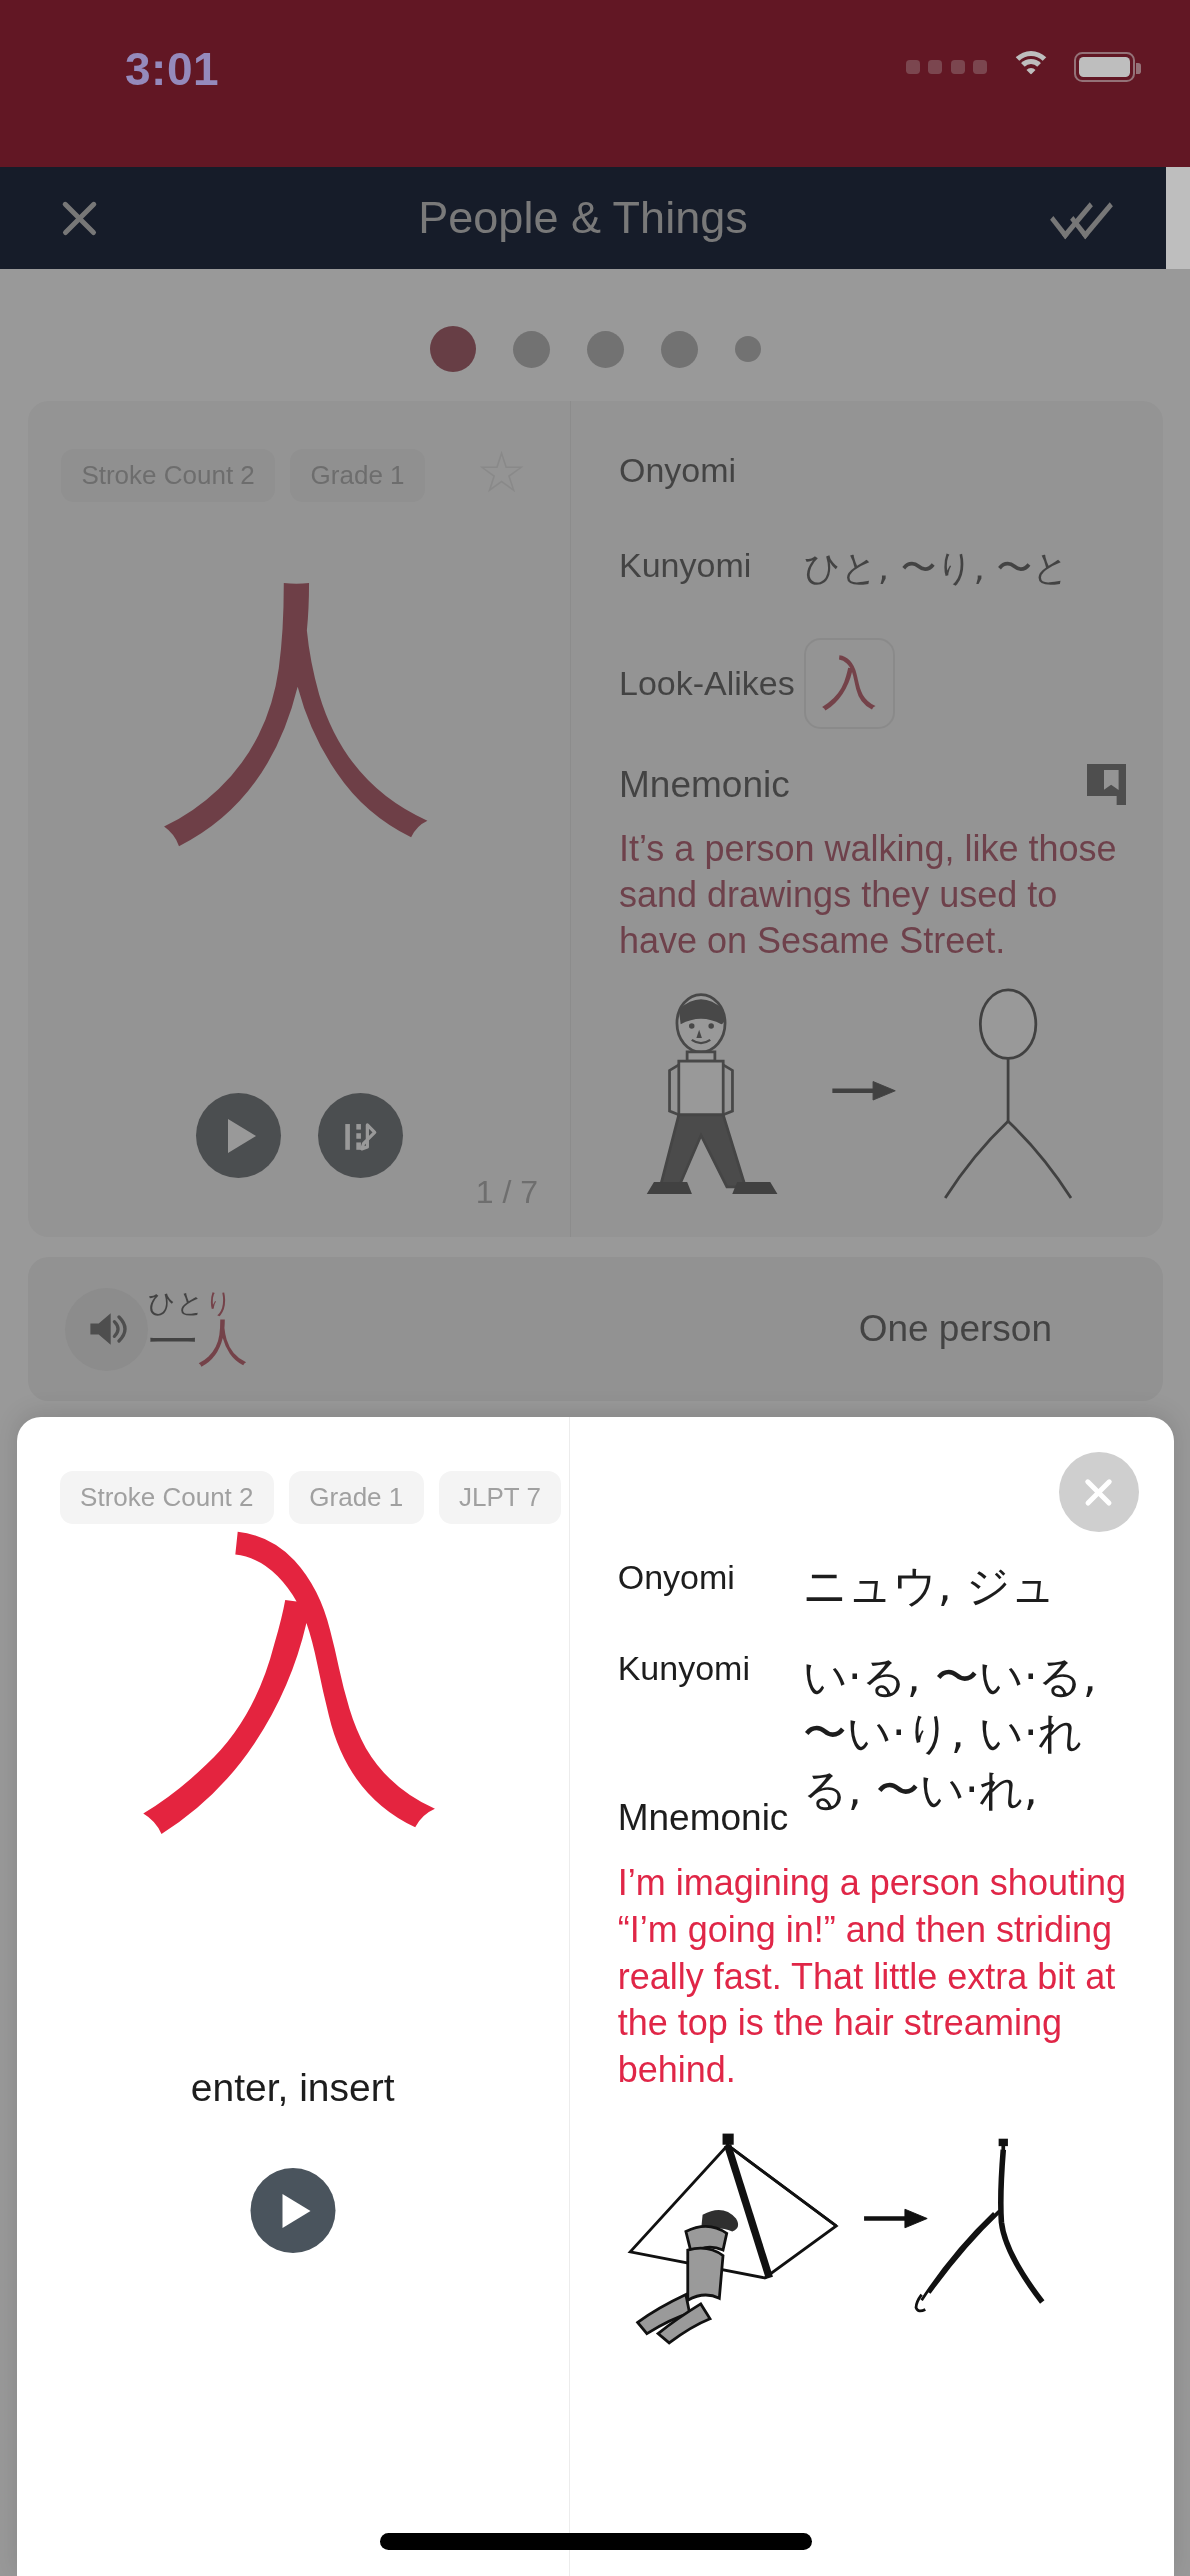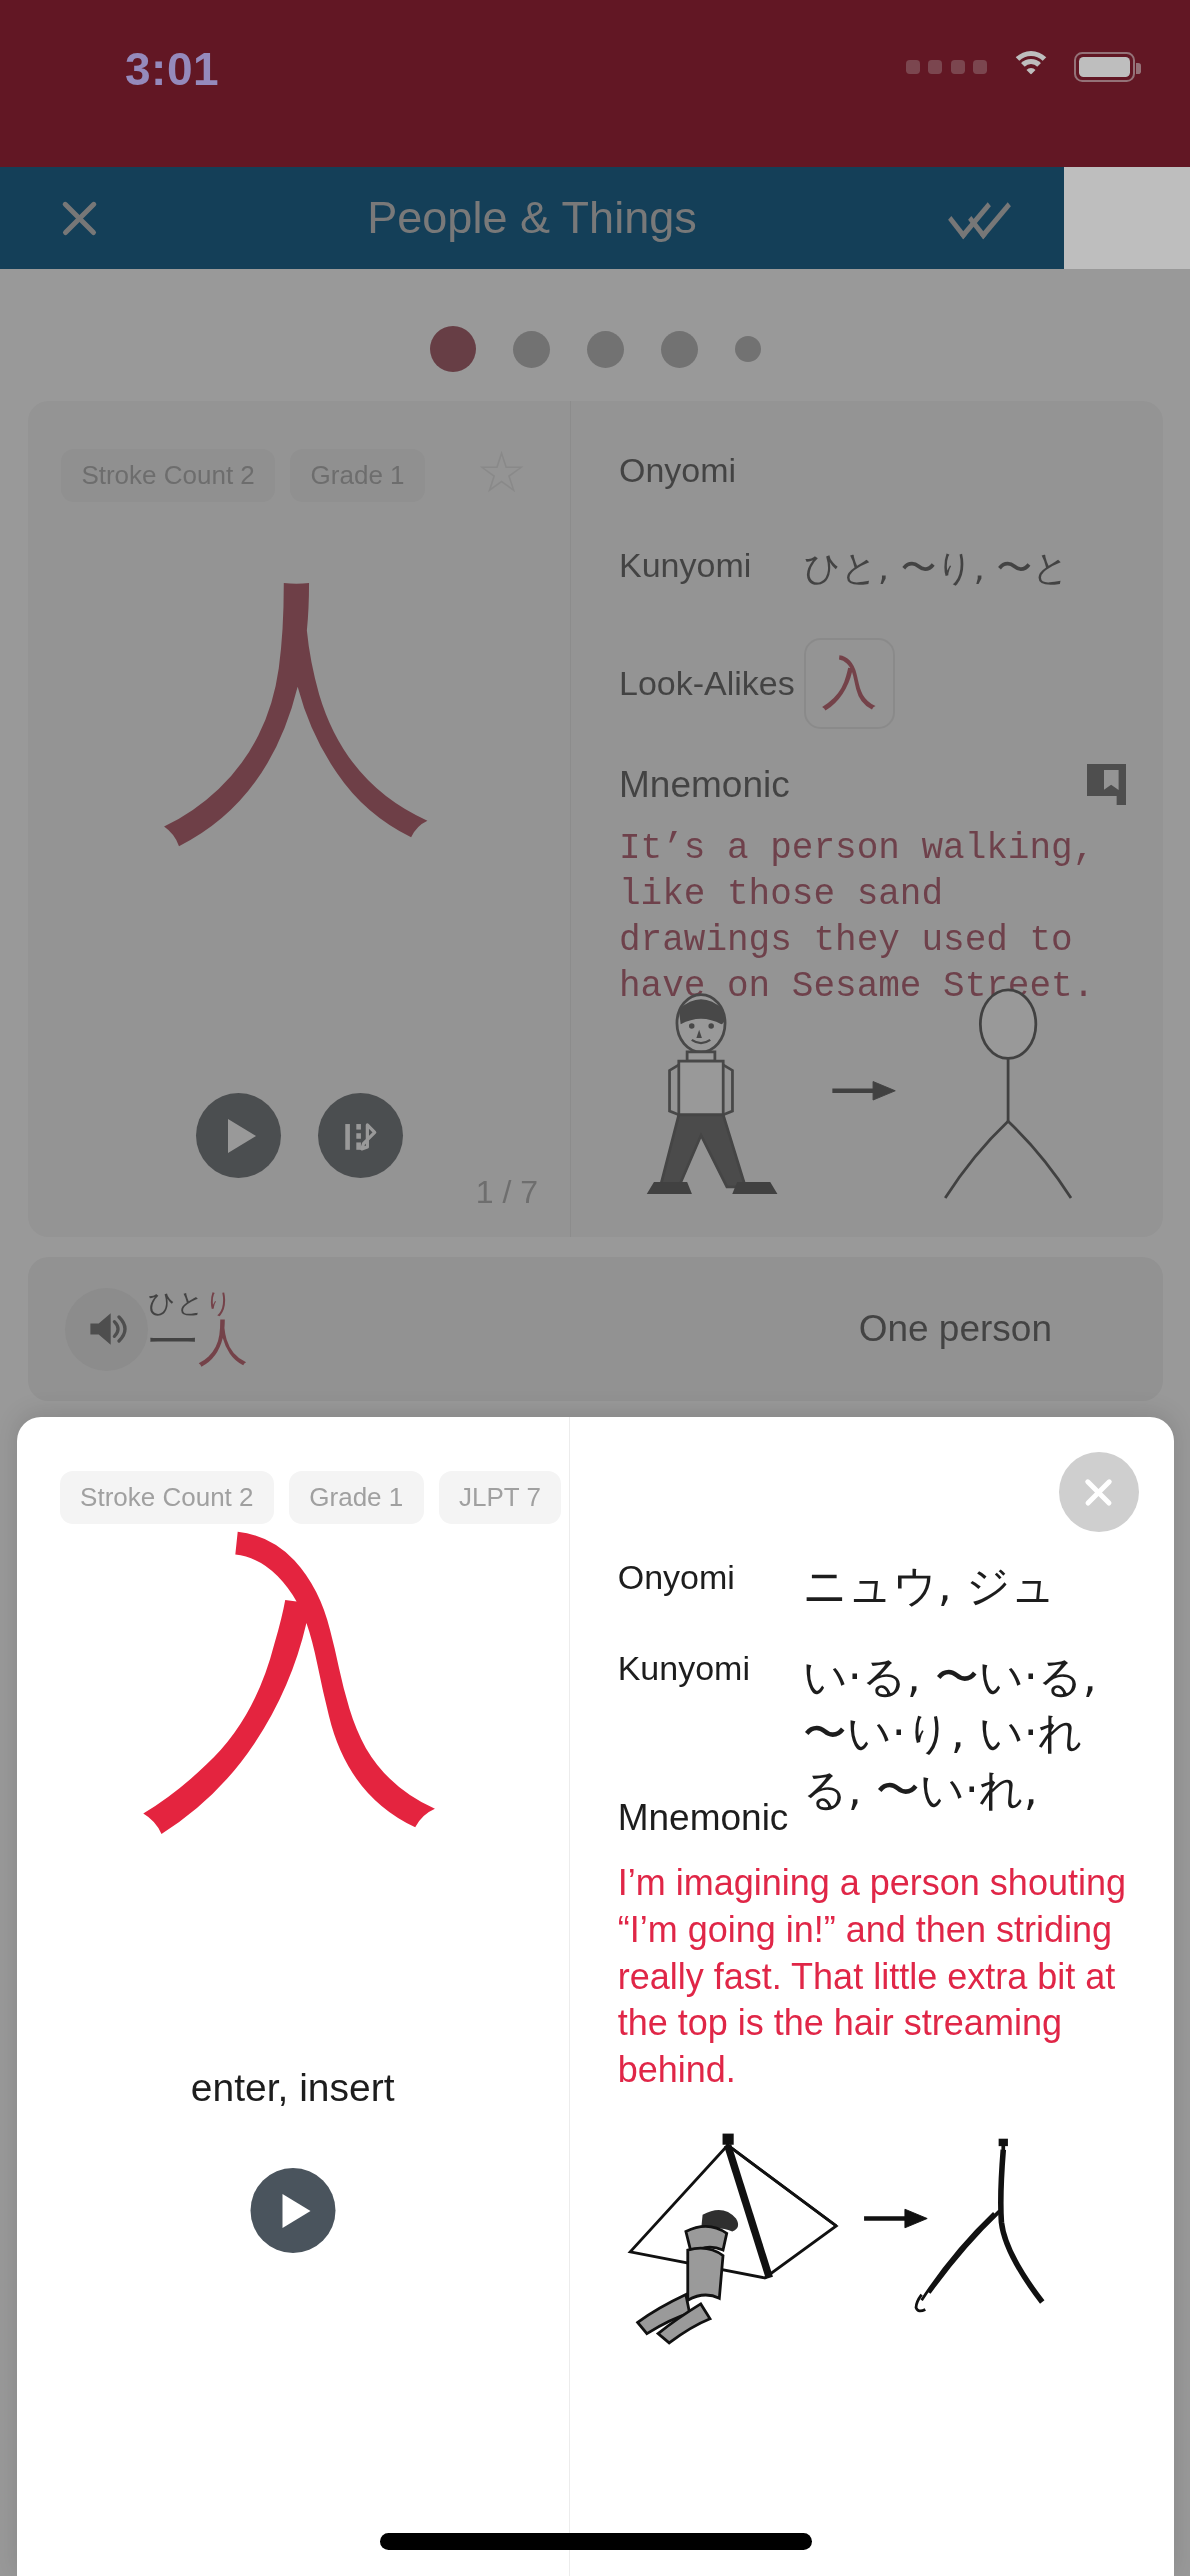--- a/index.html
+++ b/index.html
@@ -17,21 +17,21 @@
   .sig-dots i { display:block; width:14px; height:14px; border-radius:3.7px; background:rgba(255,255,255,0.28); }
   .wifi { position:relative; width:43px; height:32px; }
   .wifi b { position:absolute; display:block; border:5.6px solid #fff; border-bottom-color:transparent; border-left-color:transparent; border-right-color:transparent; border-radius:50%; left:50%; transform:translateX(-50%); }
   .wifi b.a { width:43px; height:43px; top:0; }
   .wifi b.b { width:28px; height:28px; top:8.3px; }
   .wifi b.c { width:13px; height:13px; top:16.7px; border-width:6.5px; }
   .battery { position:relative; width:61px; height:30px; border:2.8px solid rgba(255,255,255,0.55); border-radius:8.3px; }
   .battery i { position:absolute; inset:2.8px; background:#fff; border-radius:4.6px; }
   .battery u { position:absolute; right:-8.3px; top:9.3px; width:5.6px; height:11px; background:rgba(255,255,255,0.55); border-radius:0 2.8px 2.8px 0; }
 
-  .navbar { position:absolute; top:167px; left:0; width:1064px; height:102px; background:#0c4a6e; display:flex; align-items:center;justify-content:center; }
+  .navbar { position:absolute; top:167px; left:0; width:1166px; height:102px; background:#0f172a; display:flex; align-items:center;justify-content:center; }
   .nav-close { position:absolute; left:51px; width:56px; height:56px; }
   .nav-close:before,.nav-close:after { content:""; position:absolute; left:5.6px; top:26px; width:45px; height:4.6px; background:#9a9a9a; border-radius:2.8px; }
   .nav-close:before { transform:rotate(45deg); }
   .nav-close:after { transform:rotate(-45deg); }
   .nav-title { width:100%; text-align:center; font-size:45px; color:#9d9d9d; font-weight:400; }
   .nav-done { position:absolute; right:51px; width:65px; height:46px; }
   .nav-done span { position:absolute; width:43px; height:24px; border-left:5.6px solid #9a9a9a; border-bottom:5.6px solid #9a9a9a; transform:rotate(-50deg) skewX(-12deg); top:5.6px; }
   .nav-done span.s1 { left:0; }
   .nav-done span.s2 { left:20.4px; }
 
@@ -62,21 +62,21 @@
   .rl-label { width:185px; font-size:34px; color:#1d1d1d; font-weight:500; }
   .rl-val { flex:1; font-size:36px; color:#1d1d1d; font-family:"DejaVu Sans", sans-serif; line-height:1.22; }
   .onyomi-row { top:50px; }
   .kunyomi-row { top:145px; }
   .look-row { top:237px; align-items:center; }
   .look-box { width:91px; height:91px; border:2.8px solid #d8d8d8; border-radius:16.7px; display:flex; align-items:center; justify-content:center; font-size:56px; color:#9f1b2e; font-family:"DejaVu Sans",sans-serif; }
 
   .mnem-head { position:absolute; top:363px; left:48px; font-size:37px; color:#1d1d1d; font-weight:500; }
   .bookmark-ic { position:absolute; top:363px; right:37px; width:39px; height:41px; background:#3c3c3c; clip-path:polygon(0 0,100% 0,100% 100%,76% 100%,76% 78%,0 78%); }
   .bookmark-ic:after { content:""; position:absolute; right:7.4px; top:5.6px; width:15px; height:20.4px; background:#f1f1f1; clip-path:polygon(0 0,100% 0,100% 100%,50% 74%,0 100%); }
-  .mnem-body { position:absolute; top:425px; left:48px; right:43px; font-size:36px; line-height:1.28; color:#8f1a33;font-family:Liberation Mono, monospace; }
+  .mnem-body { position:absolute; top:425px; left:48px; right:43px; font-size:36px; line-height:1.28; color:#8f1a33; }
 
   .sketch { position:absolute; bottom:33px; left:18.5px; right:18.5px; height:232px; }
 
   .vocab { position:absolute; left:28px; top:1257px; width:1135px; height:144px; background:#ececec; border-radius:20.4px; display:flex; align-items:center; }
   .spk { margin-left:37px; width:83px; height:83px; border-radius:50%; background:#dcdcdc; display:flex; align-items:center; justify-content:center; }
   .spk svg { width:48px; height:48px; }
   .vocab-word { display:flex; flex-direction:column; align-items:flex-start; width:158px; }
   .furi { font-size:27px; color:#1d1d1d; font-family:"DejaVu Sans",sans-serif; letter-spacing:0.9px; line-height:1; }
   .furi em { font-style:normal; color:#9f1b2e; }
   .vword { font-size:50px; color:#1d1d1d; font-family:"DejaVu Sans",sans-serif; line-height:1.05; }

